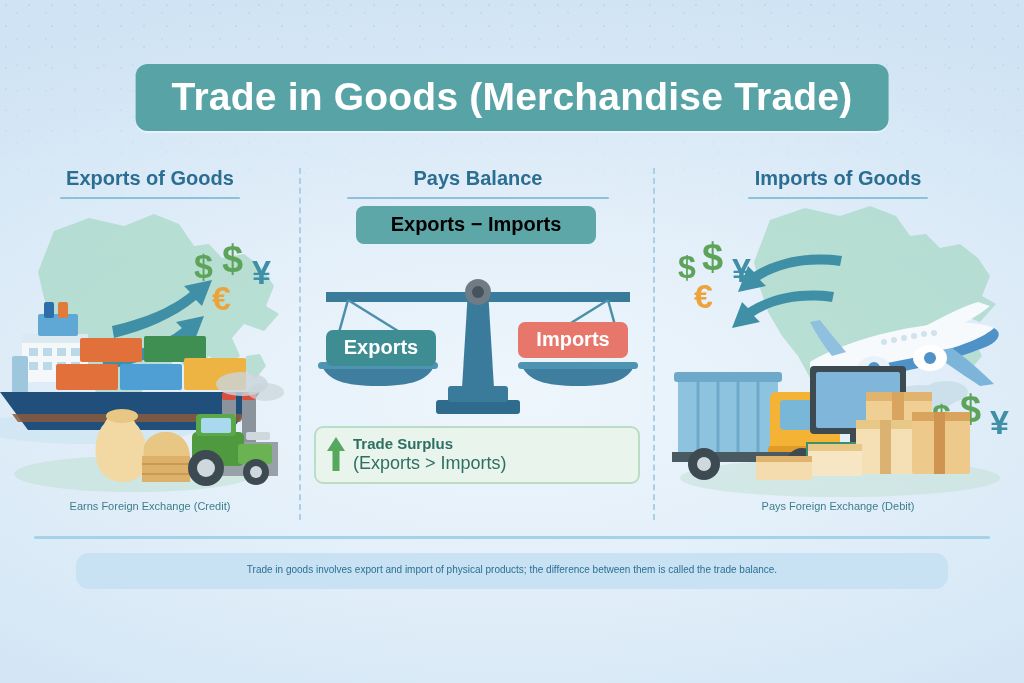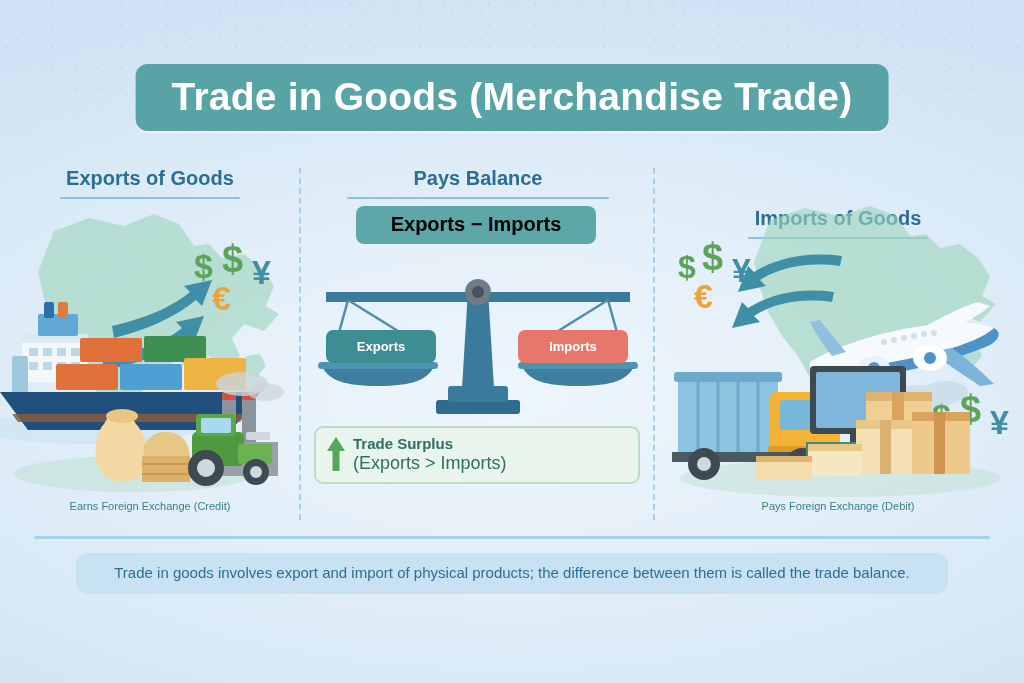--- a/index.html
+++ b/index.html
@@ -68,21 +68,21 @@
     white-space: nowrap;
   }
   .col-head .ch-rule {
     margin: 9px auto 0;
     height: 2px;
     background: #8dc0dd;
     border-radius: 2px;
   }
   #head-exports { left: 18px;  top: 168px; width: 264px; }
   #head-balance { left: 340px; top: 168px; width: 276px; }
-  #head-imports { left: 700px; top: 168px; width: 276px; margin-top: 40px; }
+  #head-imports { left: 700px; top: 168px; width: 276px; }
   #head-exports .ch-rule { width: 180px; }
   #head-balance .ch-rule { width: 262px; }
   #head-imports .ch-rule { width: 180px; }
 
   
   .v-divider {
     position: absolute;
     top: 168px;
     width: 0;
     height: 352px;
@@ -122,26 +122,26 @@
   #scale-svg { display: block; }
   .pan-tag {
     position: absolute;
     border-radius: 7px;
     padding: 7px 0 8px;
     text-align: center;
     width: 110px;
   }
   .pan-tag span {
     color: #ffffff;
-    font-size: 13px;
+    font-size: 20px;
     font-weight: bold;
     line-height: 1;
   }
   #tag-exports { left: 8px;  top: 72px; background: #3d8d93; }
-  #tag-imports { left: 200px; top: 72px; background: #e8776b; }
+  #tag-imports { left: 200px; top: 64px; background: #e8776b; }
 
   
   #sd-box {
     position: absolute;
     left: 314px;
     top: 426px;
     width: 326px;
     box-sizing: border-box;
     background: #e8f4ec;
     border: 2px solid #bcdcc6;
@@ -200,21 +200,21 @@
     top: 553px;
     width: 872px;
     box-sizing: border-box;
     background: #c9e2f3;
     border-radius: 13px;
     padding: 11px 18px 13px;
     text-align: center;
   }
   #footer-text {
     color: #2a6f95;
-    font-size: 15px;
+    font-size: 10px;
     line-height: 1.15;
     white-space: nowrap;
   }
 
   
   .illus {
     position: absolute;
     top: 206px;
   }
   #illus-left  { left: -6px;  width: 300px; height: 300px; }

